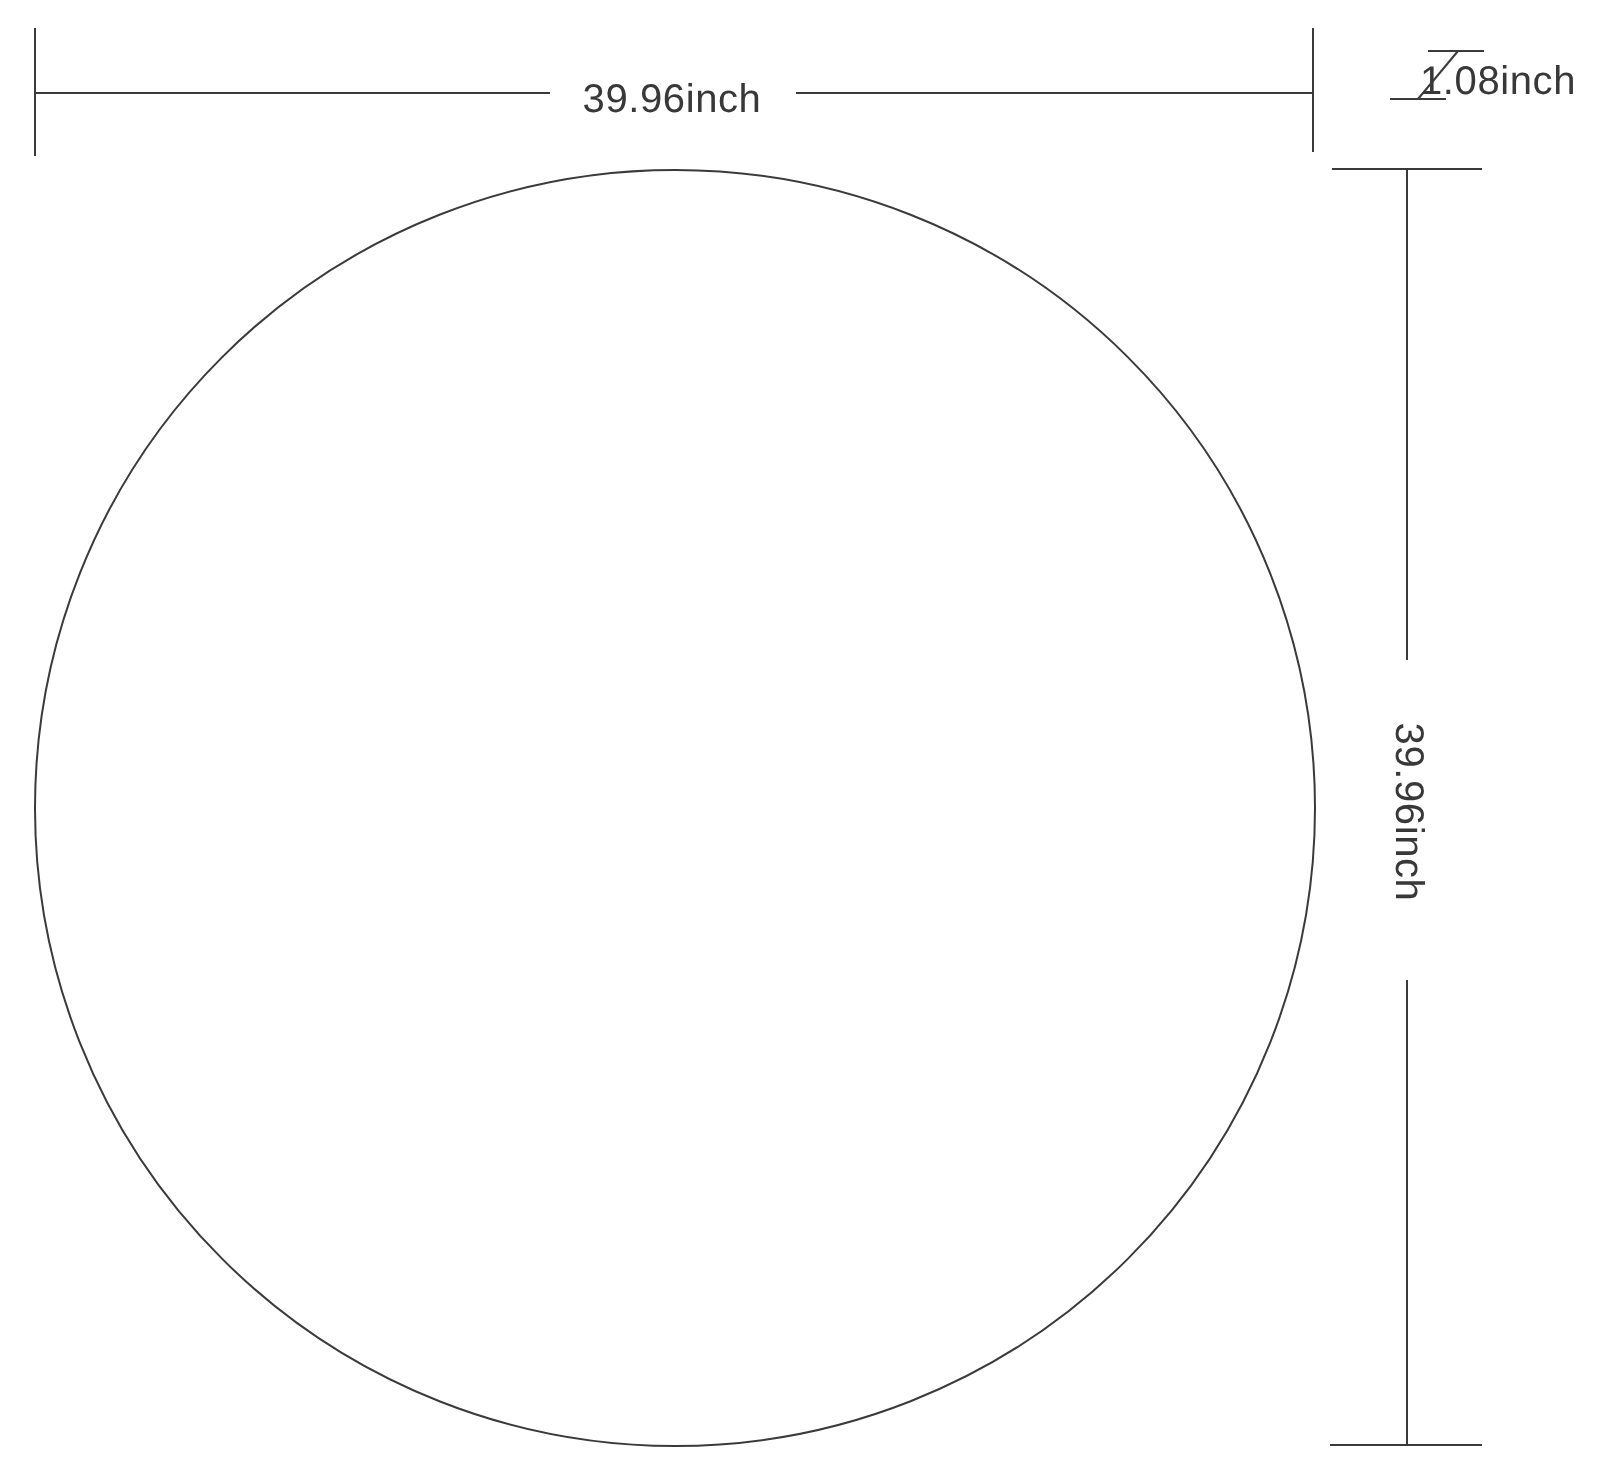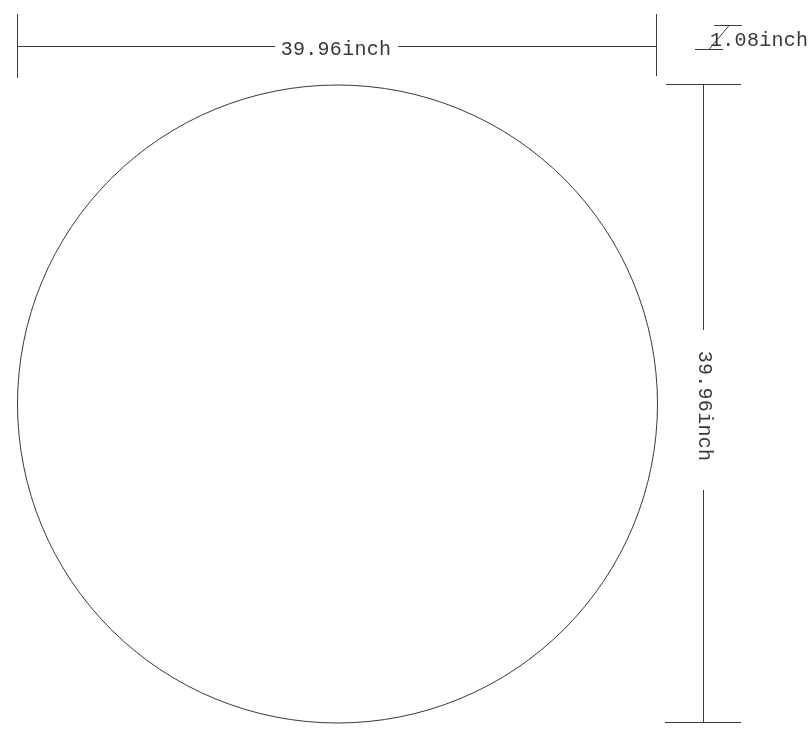--- a/index.html
+++ b/index.html
@@ -6,21 +6,21 @@
     margin: 0;
     padding: 0;
     background: #ffffff;
   }
   .stage {
     position: relative;
     width: 812px;
     height: 740px;
     background: #ffffff;
     overflow: hidden;
-    font-family: Liberation Mono, monospace;
+    font-family: Liberation Sans, sans-serif;
   }
   .stage svg {
     position: absolute;
     left: 0;
     top: 0;
   }
   .dim-label {
     position: absolute;
     font-size: 20px;
     color: #383838;

